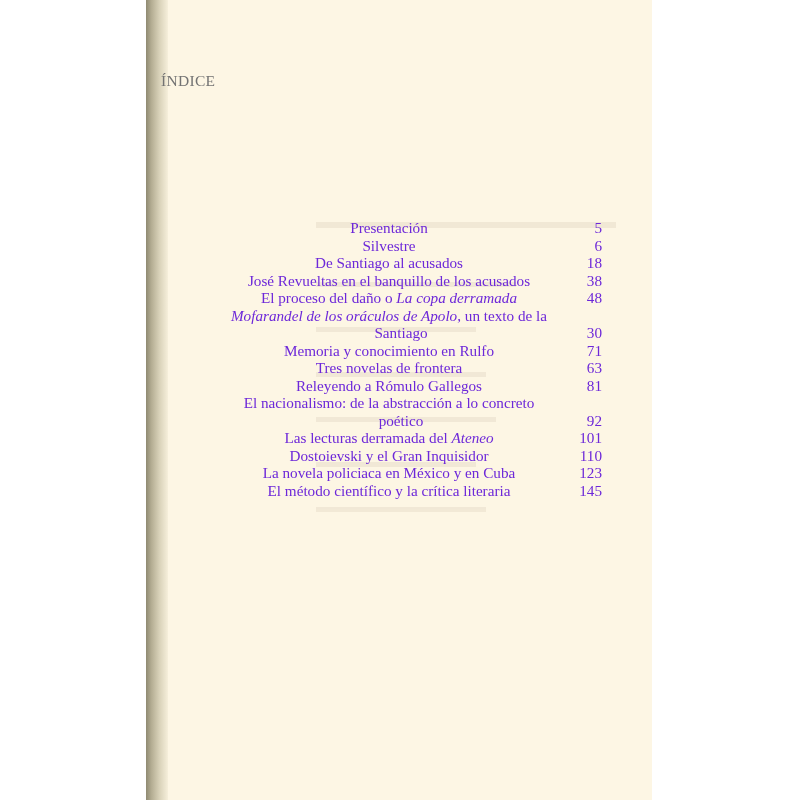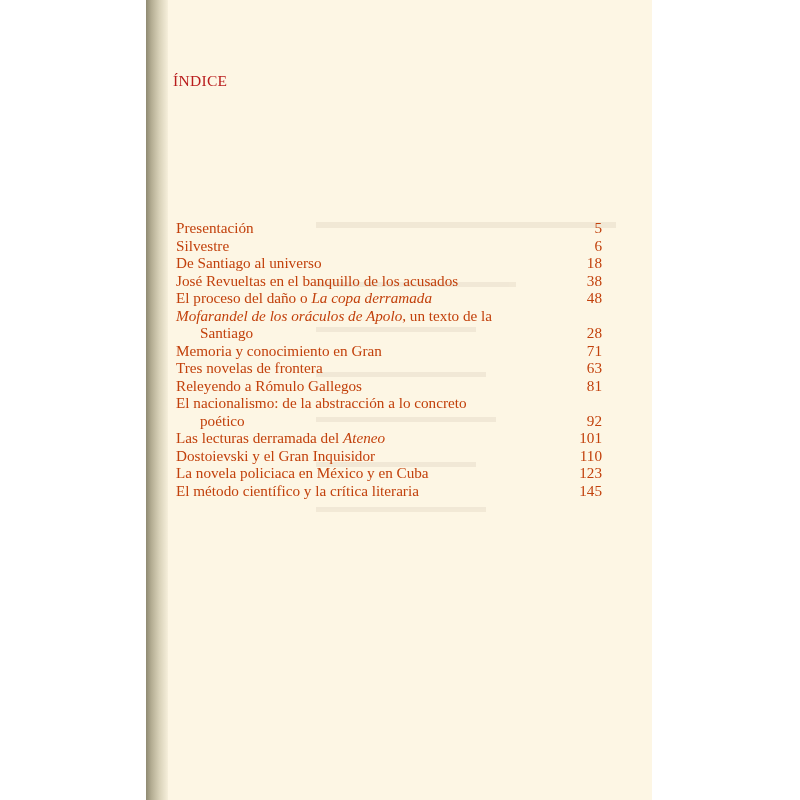--- a/index.html
+++ b/index.html
@@ -26,32 +26,33 @@
     position: absolute;
     color: #e9ddc8;
     font-size: 11px;
     transform: scaleX(-1);
     white-space: nowrap;
     line-height: 14px;
     opacity: 0.85;
   }
   .title {
     position: absolute;
-    left: 27px; top: 72px;
+    left: 15px; top: 72px;
     font-size: 15.5px;
-    color: #b91c1c;
+    color: #737373;
     letter-spacing: 0.3px;
   }
   .toc {
     position: absolute;
     left: 30px; top: 219px;
     width: 426px;
-    color: #c2410c;
+    color: #6d28d9;
     font-size: 15.2px;
     line-height: 17.5px;
+    text-align: center;
   }
   .entry { position: relative; }
   .entry .t { display: inline; }
   .entry .p {
     position: absolute; right: 0; bottom: 0;
   }
   .entry.wrap .cont { padding-left: 24px; }
   i { font-style: italic; }
 </style>
 </head>
@@ -75,38 +76,38 @@
   <div class="toc">
     <div class="entry">
       <span class="t">Presentación</span>
       <span class="p">5</span>
     </div>
     <div class="entry">
       <span class="t">Silvestre</span>
       <span class="p">6</span>
     </div>
     <div class="entry">
-      <span class="t">De Santiago al universo</span>
+      <span class="t">De Santiago al acusados</span>
       <span class="p">18</span>
     </div>
     <div class="entry">
       <span class="t">José Revueltas en el banquillo de los acusados</span>
       <span class="p">38</span>
     </div>
     <div class="entry">
       <span class="t"><span>El proceso del daño o </span><i>La copa derramada</i></span>
       <span class="p">48</span>
     </div>
     <div class="entry wrap">
       <div><i>Mofarandel de los oráculos de Apolo</i><span>, un texto de la</span></div>
       <div class="cont">Santiago</div>
-      <span class="p">28</span>
+      <span class="p">30</span>
     </div>
     <div class="entry">
-      <span class="t">Memoria y conocimiento en Gran</span>
+      <span class="t">Memoria y conocimiento en Rulfo</span>
       <span class="p">71</span>
     </div>
     <div class="entry">
       <span class="t">Tres novelas de frontera</span>
       <span class="p">63</span>
     </div>
     <div class="entry">
       <span class="t">Releyendo a Rómulo Gallegos</span>
       <span class="p">81</span>
     </div>

